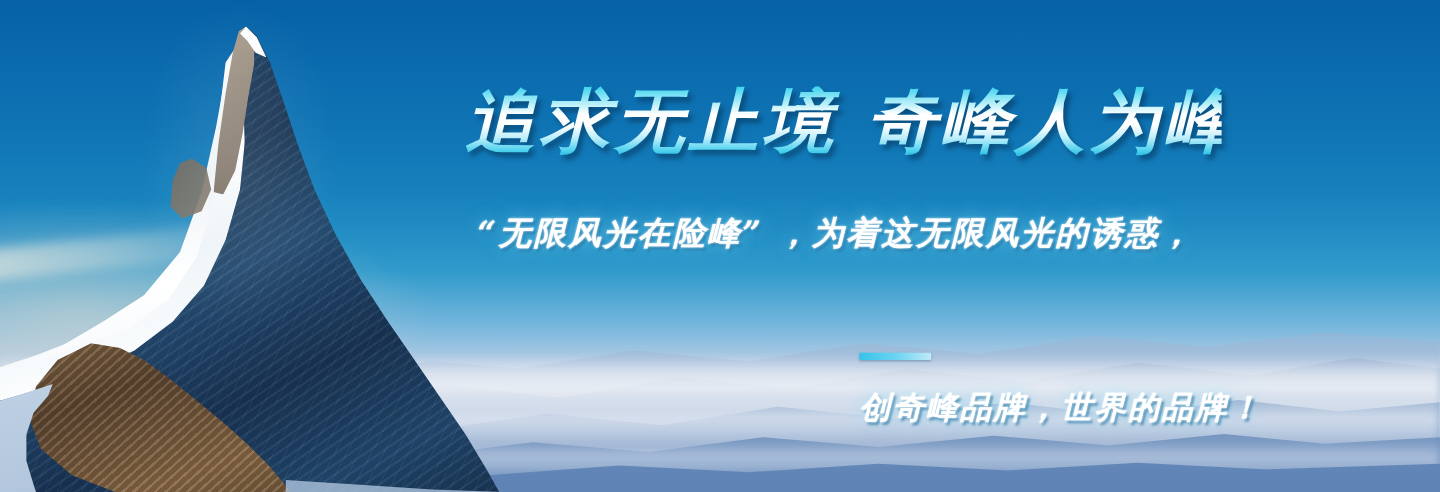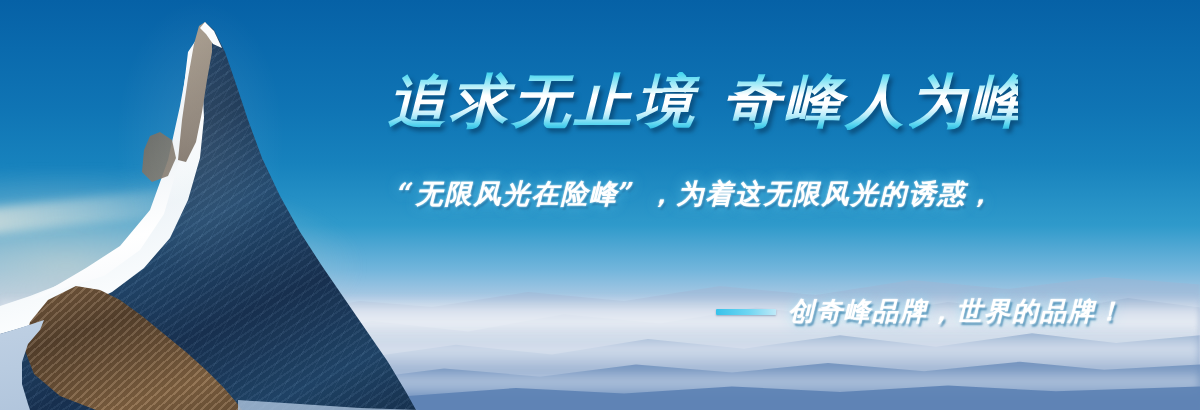--- a/index.html
+++ b/index.html
@@ -297,22 +297,23 @@
     text-shadow:
       0 0 2px rgba(255,255,255,.9),
       2px 3px 2px rgba(36,120,170,.75),
       0 0 14px rgba(120,220,250,.7);
     pointer-events:auto;
   }
   .sub-1{ top:176px; }
   .sub-2{ top:224px; left:388px; }
   .sign-row{
     position:absolute; left:716px; top:294px;
-    display:flex; align-items:center; gap:12px;
+    display:flex; gap:22px;
     pointer-events:auto;
+    flex-direction:column;
   }
   .sign-dash{
     width:60px; height:6px;
     border-radius:1px;
     background:linear-gradient(to right,#37c2ea 0%,#6fd6f2 55%,#bfe9f8 100%);
     box-shadow:0 1px 2px rgba(20,70,110,.35);
     flex:0 0 auto;
   }
   .sign-text{
     font-family:"DejaVu Serif", serif;

